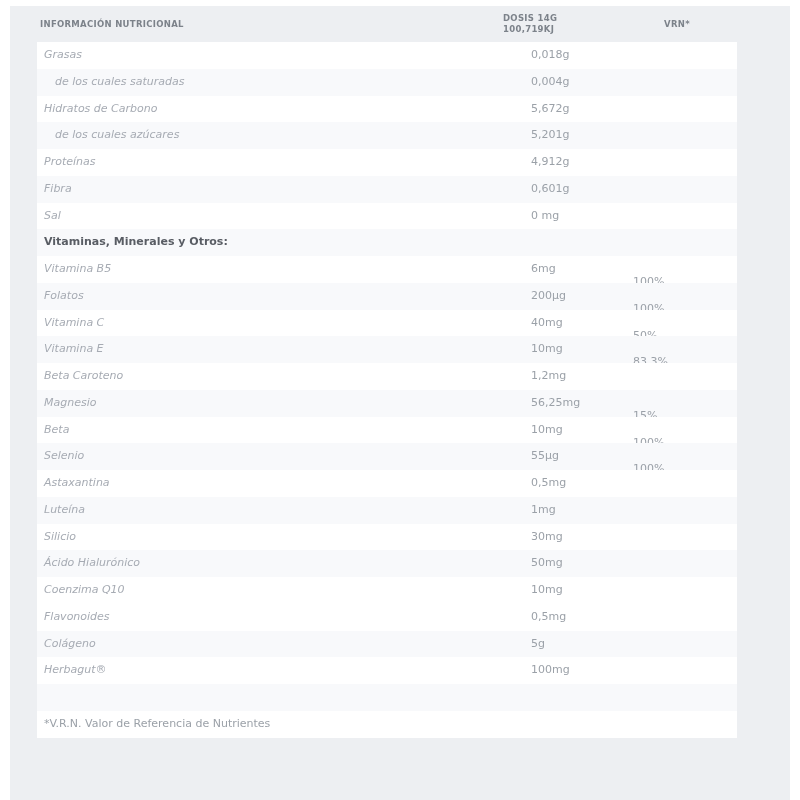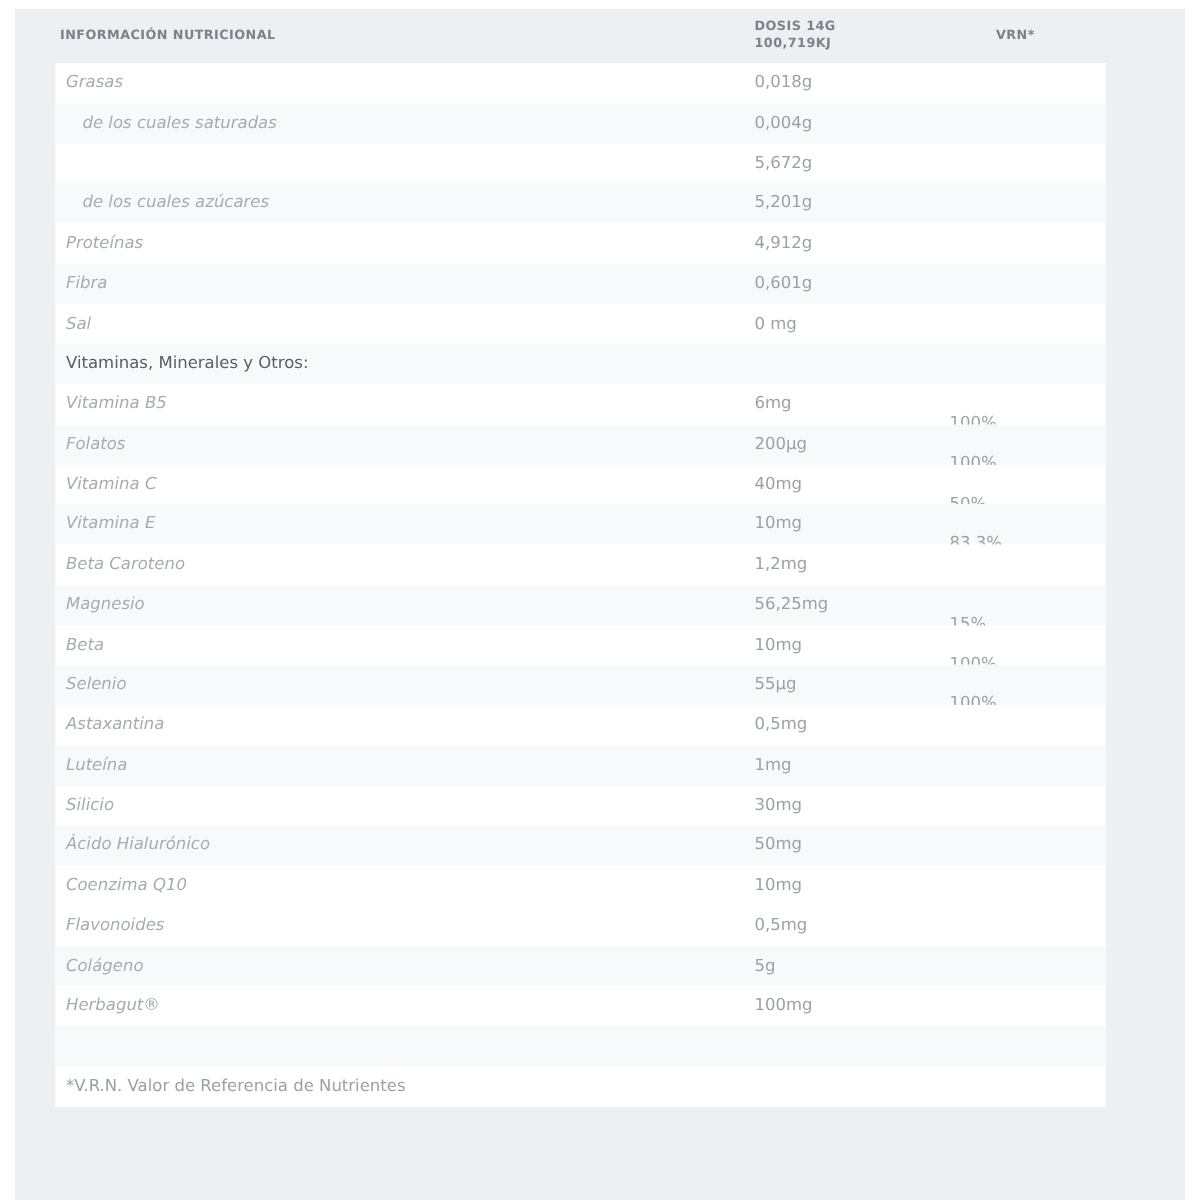--- a/index.html
+++ b/index.html
@@ -78,21 +78,21 @@
     font-size: 11px;
     font-style: italic;
     color: var(--label-text, #A6ABB3);
     white-space: nowrap;
   }
   .row .label.indent {
     left: 18px;
   }
   .row .value {
     position: absolute;
-    left: 466px;
+    left: 494px;
     top: 0;
     line-height: 26.75px;
     font-size: 11px;
     color: var(--value-text, #9BA1A8);
     white-space: nowrap;
   }
   .row .vrn {
     position: absolute;
     left: 596px;
     top: 0;
@@ -101,21 +101,21 @@
     color: var(--value-text, #9BA1A8);
     white-space: nowrap;
     margin-top: 13px;
   }
   .row .section-label {
     position: absolute;
     left: 7px;
     top: 0;
     line-height: 26.75px;
     font-size: 11px;
-    font-weight: normal;
+    font-weight: bold;
     color: var(--section-text, #595D64);
     white-space: nowrap;
     text-align: right;
   }
   .row .footnote-label {
     position: absolute;
     left: 7px;
     top: 0;
     line-height: 26.75px;
     font-size: 11px;
@@ -140,20 +140,21 @@
     <div>
         <div class="row">
           <span class="label">Grasas</span>
           <span class="value">0,018g</span>
         </div>
         <div class="row stripe">
           <span class="label indent">de los cuales saturadas</span>
           <span class="value">0,004g</span>
         </div>
         <div class="row">
+          <span class="label">Hidratos de Carbono</span>
           <span class="value">5,672g</span>
         </div>
         <div class="row stripe">
           <span class="label indent">de los cuales azúcares</span>
           <span class="value">5,201g</span>
         </div>
         <div class="row">
           <span class="label">Proteínas</span>
           <span class="value">4,912g</span>
         </div>

